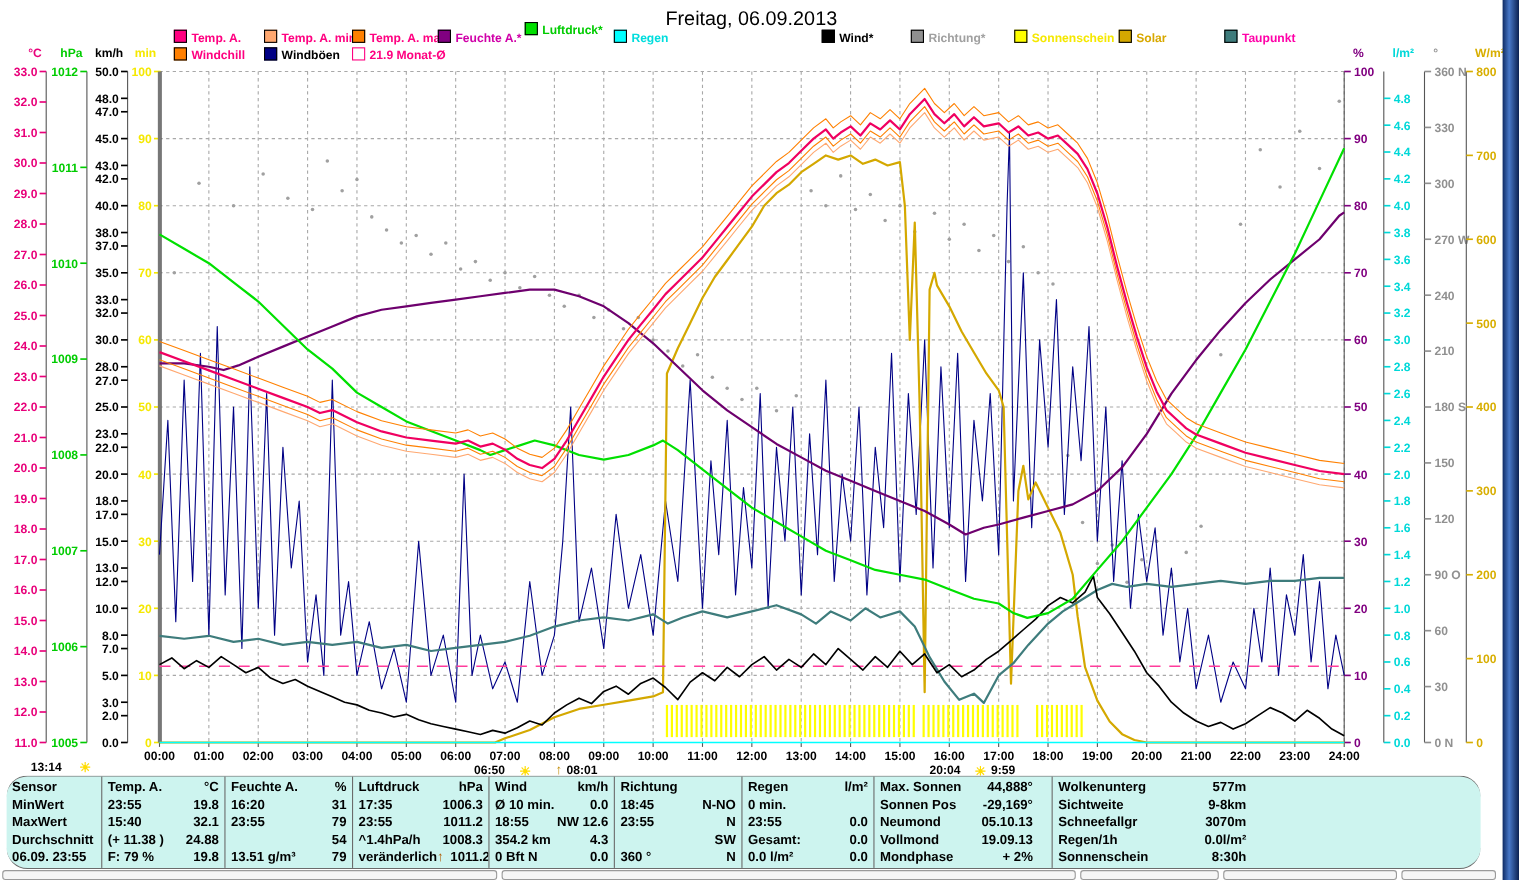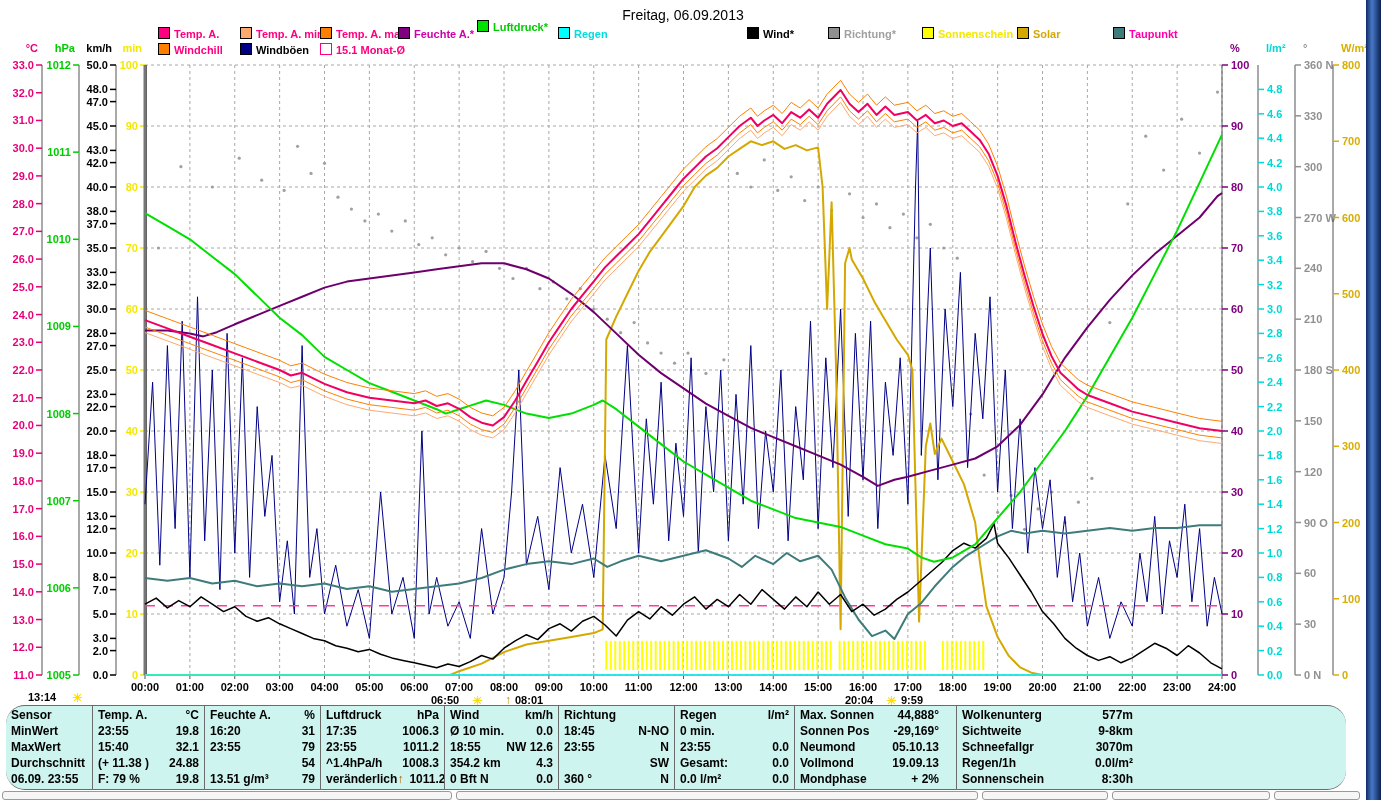--- a/index.html
+++ b/index.html
@@ -1,17 +1,17 @@
 <!DOCTYPE html>
 <html><head>
 <meta charset="utf-8">
 <style>
   html,body{margin:0;padding:0;background:#FFFFFF;width:1381px;height:800px;overflow:hidden;
     font-family:"Liberation Sans",sans-serif;position:relative;}
-  .title{position:absolute;top:7px;left:0;width:1366px;text-align:center;font-size:14px;color:#000;}
+  .title{position:absolute;top:7px;left:0;width:1366px;text-align:center;font-size:18px;color:#000;}
   #legend .item{position:absolute;font-size:11px;font-weight:bold;white-space:nowrap;}
   #legend .sw{display:inline-block;width:10px;height:10px;border:1px solid #000;vertical-align:-1px;margin-right:4px;}
   #chart{position:absolute;left:0;top:0;}
   #stats{position:absolute;left:6px;top:705px;width:1340px;height:83px;display:flex;
     border-top:1px solid #6b6b6b;border-bottom:1px solid #6b6b6b;font-size:12px;font-weight:bold;color:#000;}
   .col{border-left:1px solid #6b6b6b;padding:1px 5px 0 5px;box-sizing:border-box;overflow:hidden;}
   .col:first-child{border-left:none;}
   .cr{display:flex;justify-content:space-between;height:16px;line-height:16px;white-space:nowrap;}
   .cr .v{text-align:right;margin-left:6px;}
   .arrow-up{color:#b05a00;}
@@ -32,21 +32,21 @@
     <span class="item" style="left: 398px; top: 27px; color: rgb(208, 0, 168);"><span class="sw" style="background: rgb(128, 0, 128);"></span><span>Feuchte A.*</span></span>
     <span class="item" style="left: 477px; top: 20px; color: rgb(0, 204, 0);"><span class="sw" style="background: rgb(0, 224, 0);"></span><span>Luftdruck*</span></span>
     <span class="item" style="left: 558px; top: 27px; color: rgb(0, 221, 221);"><span class="sw" style="background: rgb(0, 255, 255);"></span><span>Regen</span></span>
     <span class="item" style="left: 747px; top: 27px; color: rgb(0, 0, 0);"><span class="sw" style="background: rgb(0, 0, 0);"></span><span>Wind*</span></span>
     <span class="item" style="left: 828px; top: 27px; color: rgb(160, 160, 160);"><span class="sw" style="background: rgb(144, 144, 144);"></span><span>Richtung*</span></span>
     <span class="item" style="left: 922px; top: 27px; color: rgb(245, 232, 0);"><span class="sw" style="background: rgb(255, 255, 0);"></span><span>Sonnenschein</span></span>
     <span class="item" style="left: 1017px; top: 27px; color: rgb(216, 168, 0);"><span class="sw" style="background: rgb(212, 168, 0);"></span><span>Solar</span></span>
     <span class="item" style="left: 1113px; top: 27px; color: rgb(255, 0, 168);"><span class="sw" style="background: rgb(62, 124, 124);"></span><span>Taupunkt</span></span>
     <span class="item" style="left: 158px; top: 43px; color: rgb(255, 0, 128);"><span class="sw" style="background: rgb(255, 128, 0);"></span><span>Windchill</span></span>
     <span class="item" style="left: 240px; top: 43px; color: rgb(0, 0, 0);"><span class="sw" style="background: rgb(0, 0, 133);"></span><span>Windböen</span></span>
-    <span class="item" style="left: 320px; top: 43px; color: rgb(255, 0, 128);"><span class="sw" style="background: rgb(255, 255, 255); border-color: rgb(255, 0, 128);"></span><span>15.1 Monat-Ø</span></span>
+    <span class="item" style="left: 320px; top: 43px; color: rgb(255, 0, 128);"><span class="sw" style="background: rgb(255, 255, 255); border-color: rgb(255, 0, 128);"></span><span>21.9 Monat-Ø</span></span>
   </div>
 <svg id="chart" width="1381" height="705">
     <g>
       <line x1="145" y1="65" x2="145" y2="675" stroke="#A8A8A8" stroke-width="1" stroke-dasharray="3 3"></line>
       <line x1="189.875" y1="65" x2="189.875" y2="675" stroke="#A8A8A8" stroke-width="1" stroke-dasharray="3 3"></line>
       <line x1="234.75" y1="65" x2="234.75" y2="675" stroke="#A8A8A8" stroke-width="1" stroke-dasharray="3 3"></line>
       <line x1="279.625" y1="65" x2="279.625" y2="675" stroke="#A8A8A8" stroke-width="1" stroke-dasharray="3 3"></line>
       <line x1="324.5" y1="65" x2="324.5" y2="675" stroke="#A8A8A8" stroke-width="1" stroke-dasharray="3 3"></line>
       <line x1="369.375" y1="65" x2="369.375" y2="675" stroke="#A8A8A8" stroke-width="1" stroke-dasharray="3 3"></line>
       <line x1="414.25" y1="65" x2="414.25" y2="675" stroke="#A8A8A8" stroke-width="1" stroke-dasharray="3 3"></line>

